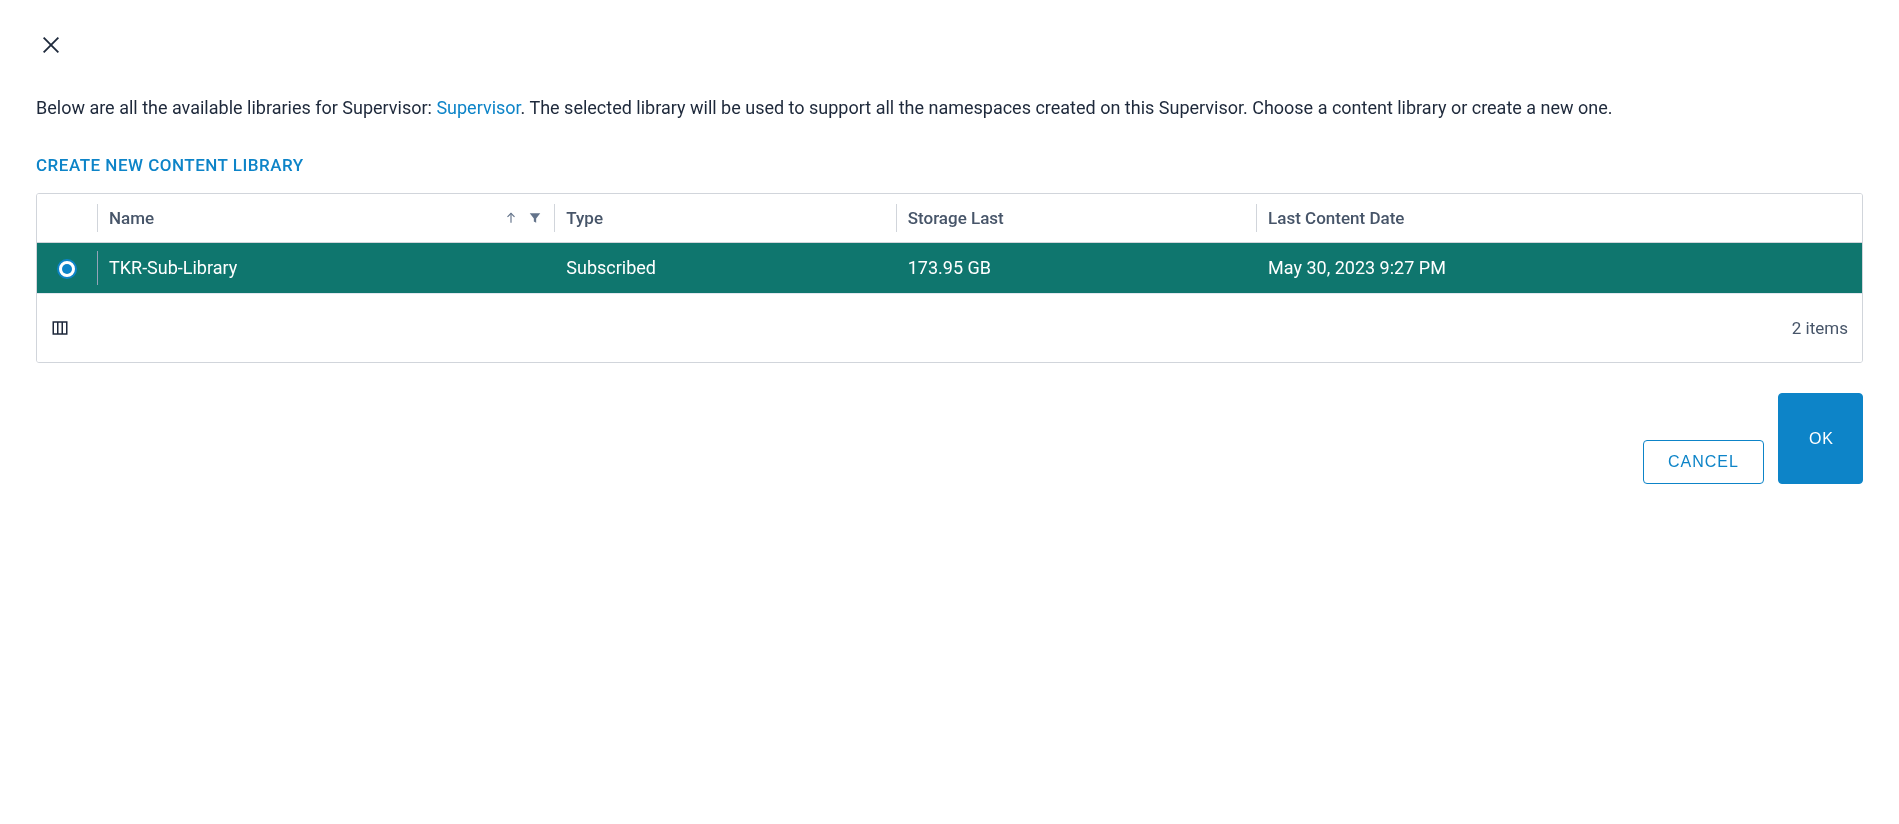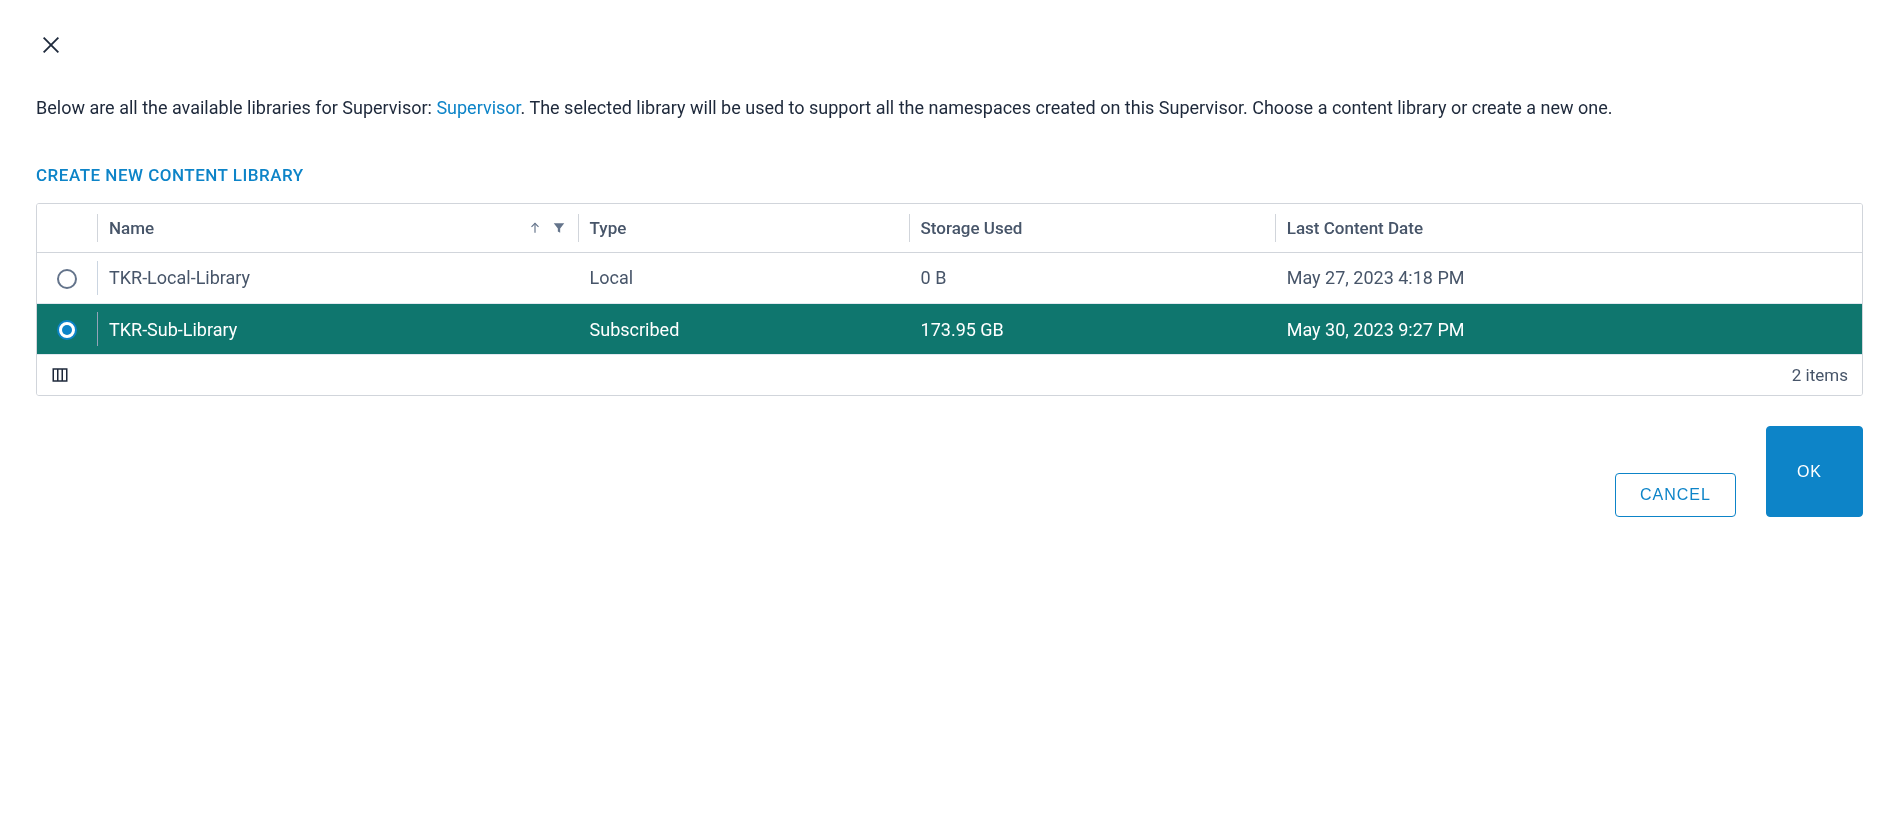--- a/index.html
+++ b/index.html
@@ -33,21 +33,21 @@
       line-height: 1.6;
       color: #1e293b;
       font-weight: 400;
     }
     .description .link {
       color: #0d84c8;
       cursor: pointer;
     }
     .create-link {
       display: inline-block;
-      margin-top: 42px;
+      margin-top: 32px;
       color: #0d84c8;
       font-size: 17px;
       letter-spacing: 0.5px;
       font-weight: 500;
       cursor: pointer;
     }
     .table-wrap {
       margin-top: 18px;
       border: 1px solid #d1d5db;
       border-radius: 3px;
@@ -137,21 +137,21 @@
       content: "";
       position: absolute;
       top: 3px; left: 3px; right: 3px; bottom: 3px;
       background: #0d84c8;
       border-radius: 50%;
     }
     .table-footer {
       display: flex;
       justify-content: space-between;
       align-items: center;
-      padding: 10px 14px;
+      padding: 24px 14px;
       background: #fff;
     }
     .cols-icon { color: #1e293b; cursor: pointer; display:inline-flex; }
     .items-count { color: #475569; font-size: 17px; }
     .actions {
       display: flex;
       justify-content: flex-end;
       gap: 14px;
       margin-top: 30px;
     }
@@ -167,22 +167,21 @@
       background: #fff;
       color: #0d84c8;
       border: 1px solid #0d84c8;
       margin-top: 47px;
     }
     .btn-primary {
       background: #0d84c8;
       color: #fff;
       border: 1px solid #0d84c8;
       padding-left: 30px;
-      padding-right: 40px;
-      margin-left: 16px;
+      padding-right: 28px;
     }
   </style>
 </head>
 <body>
 
 <div class="dialog">
 
   <div class="header">
     <span class="close-icon">
       <svg width="22" height="22" viewBox="0 0 24 24" fill="none" stroke="currentColor" stroke-width="2">
@@ -215,32 +214,25 @@
                 </span>
                 <span class="filter-icon">
                   <svg width="14" height="14" viewBox="0 0 24 24" fill="currentColor">
                       <path d="M3 4h18l-7 9v7l-4-2v-5z"></path>
                     </svg>
                 </span>
               </span>
             </div>
           </th>
           <th>Type</th>
-          <th>Storage Used</th>
+          <th>Storage Last</th>
           <th>Last Content Date</th>
         </tr>
       </thead>
       <tbody id="tbody">
-          <tr>
-            <td class="cell-radio"><span class="radio"></span></td>
-            <td class="cell-name">TKR-Local-Library</td>
-            <td>Local</td>
-            <td>0 B</td>
-            <td>May 27, 2023 4:18 PM</td>
-          </tr>
           <tr class="selected">
             <td class="cell-radio"><span class="radio"></span></td>
             <td class="cell-name">TKR-Sub-Library</td>
             <td>Subscribed</td>
             <td>173.95 GB</td>
             <td>May 30, 2023 9:27 PM</td>
           </tr>
         </tbody>
     </table>
     <div class="table-footer">

